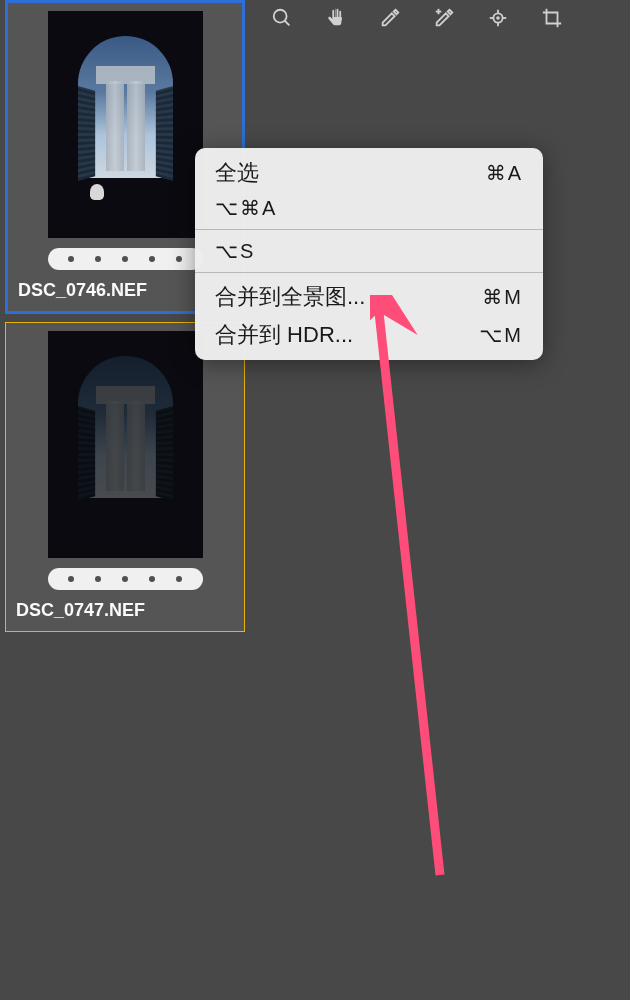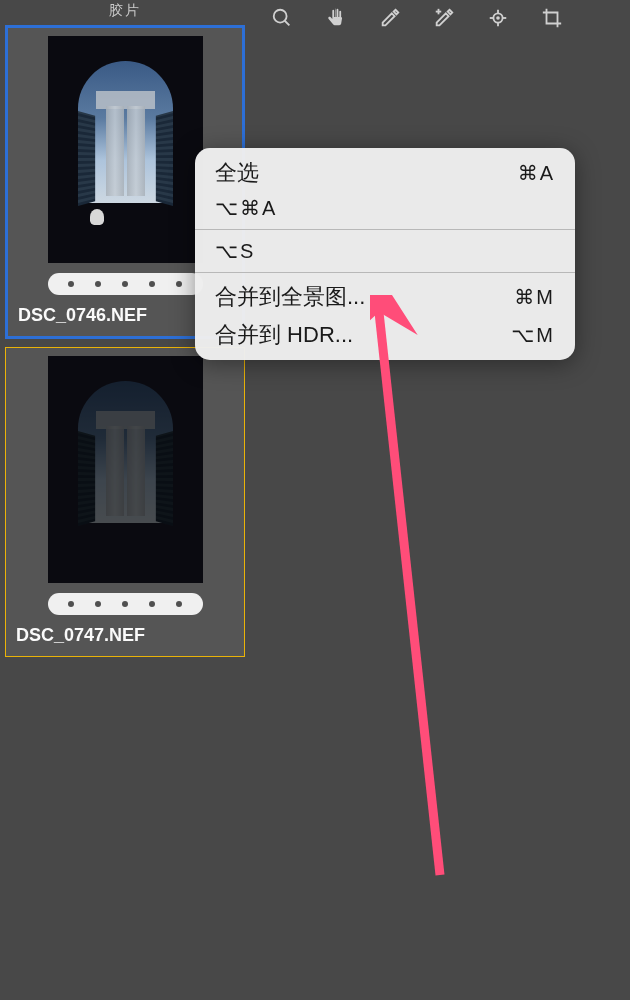--- a/index.html
+++ b/index.html
@@ -134,23 +134,23 @@
       color: #d0d0d0;
       display: flex;
       align-items: center;
       justify-content: center;
       cursor: pointer;
     }
     .context-menu {
       position: absolute;
       left: 195px;
       top: 148px;
-      width: 380px;
+      width: 348px;
       background: rgba(238,238,238,0.98);
-      border-radius: 15px;
+      border-radius: 10px;
       box-shadow: 0 4px 24px rgba(0,0,0,0.4);
       padding: 6px 0;
     }
     .menu-item {
       display: flex;
       justify-content: space-between;
       align-items: center;
       padding: 4px 20px;
       font-size: 22px;
       color: #1a1a1a;
@@ -170,21 +170,20 @@
       position: absolute;
       left: 370px;
       top: 295px;
       pointer-events: none;
     }
   </style>
 </head>
 <body>
 
 <div class="sidebar">
-  <div class="sidebar-header">胶片</div>
 
   <div class="thumb-container selected">
     <div class="thumb-image">
       <div class="window-arch"></div>
       <div class="valance"></div>
       <div class="shutter-left"></div>
       <div class="shutter-right"></div>
       <div class="curtain-left"></div>
       <div class="curtain-right"></div>
       <div class="floor-vase"></div>

